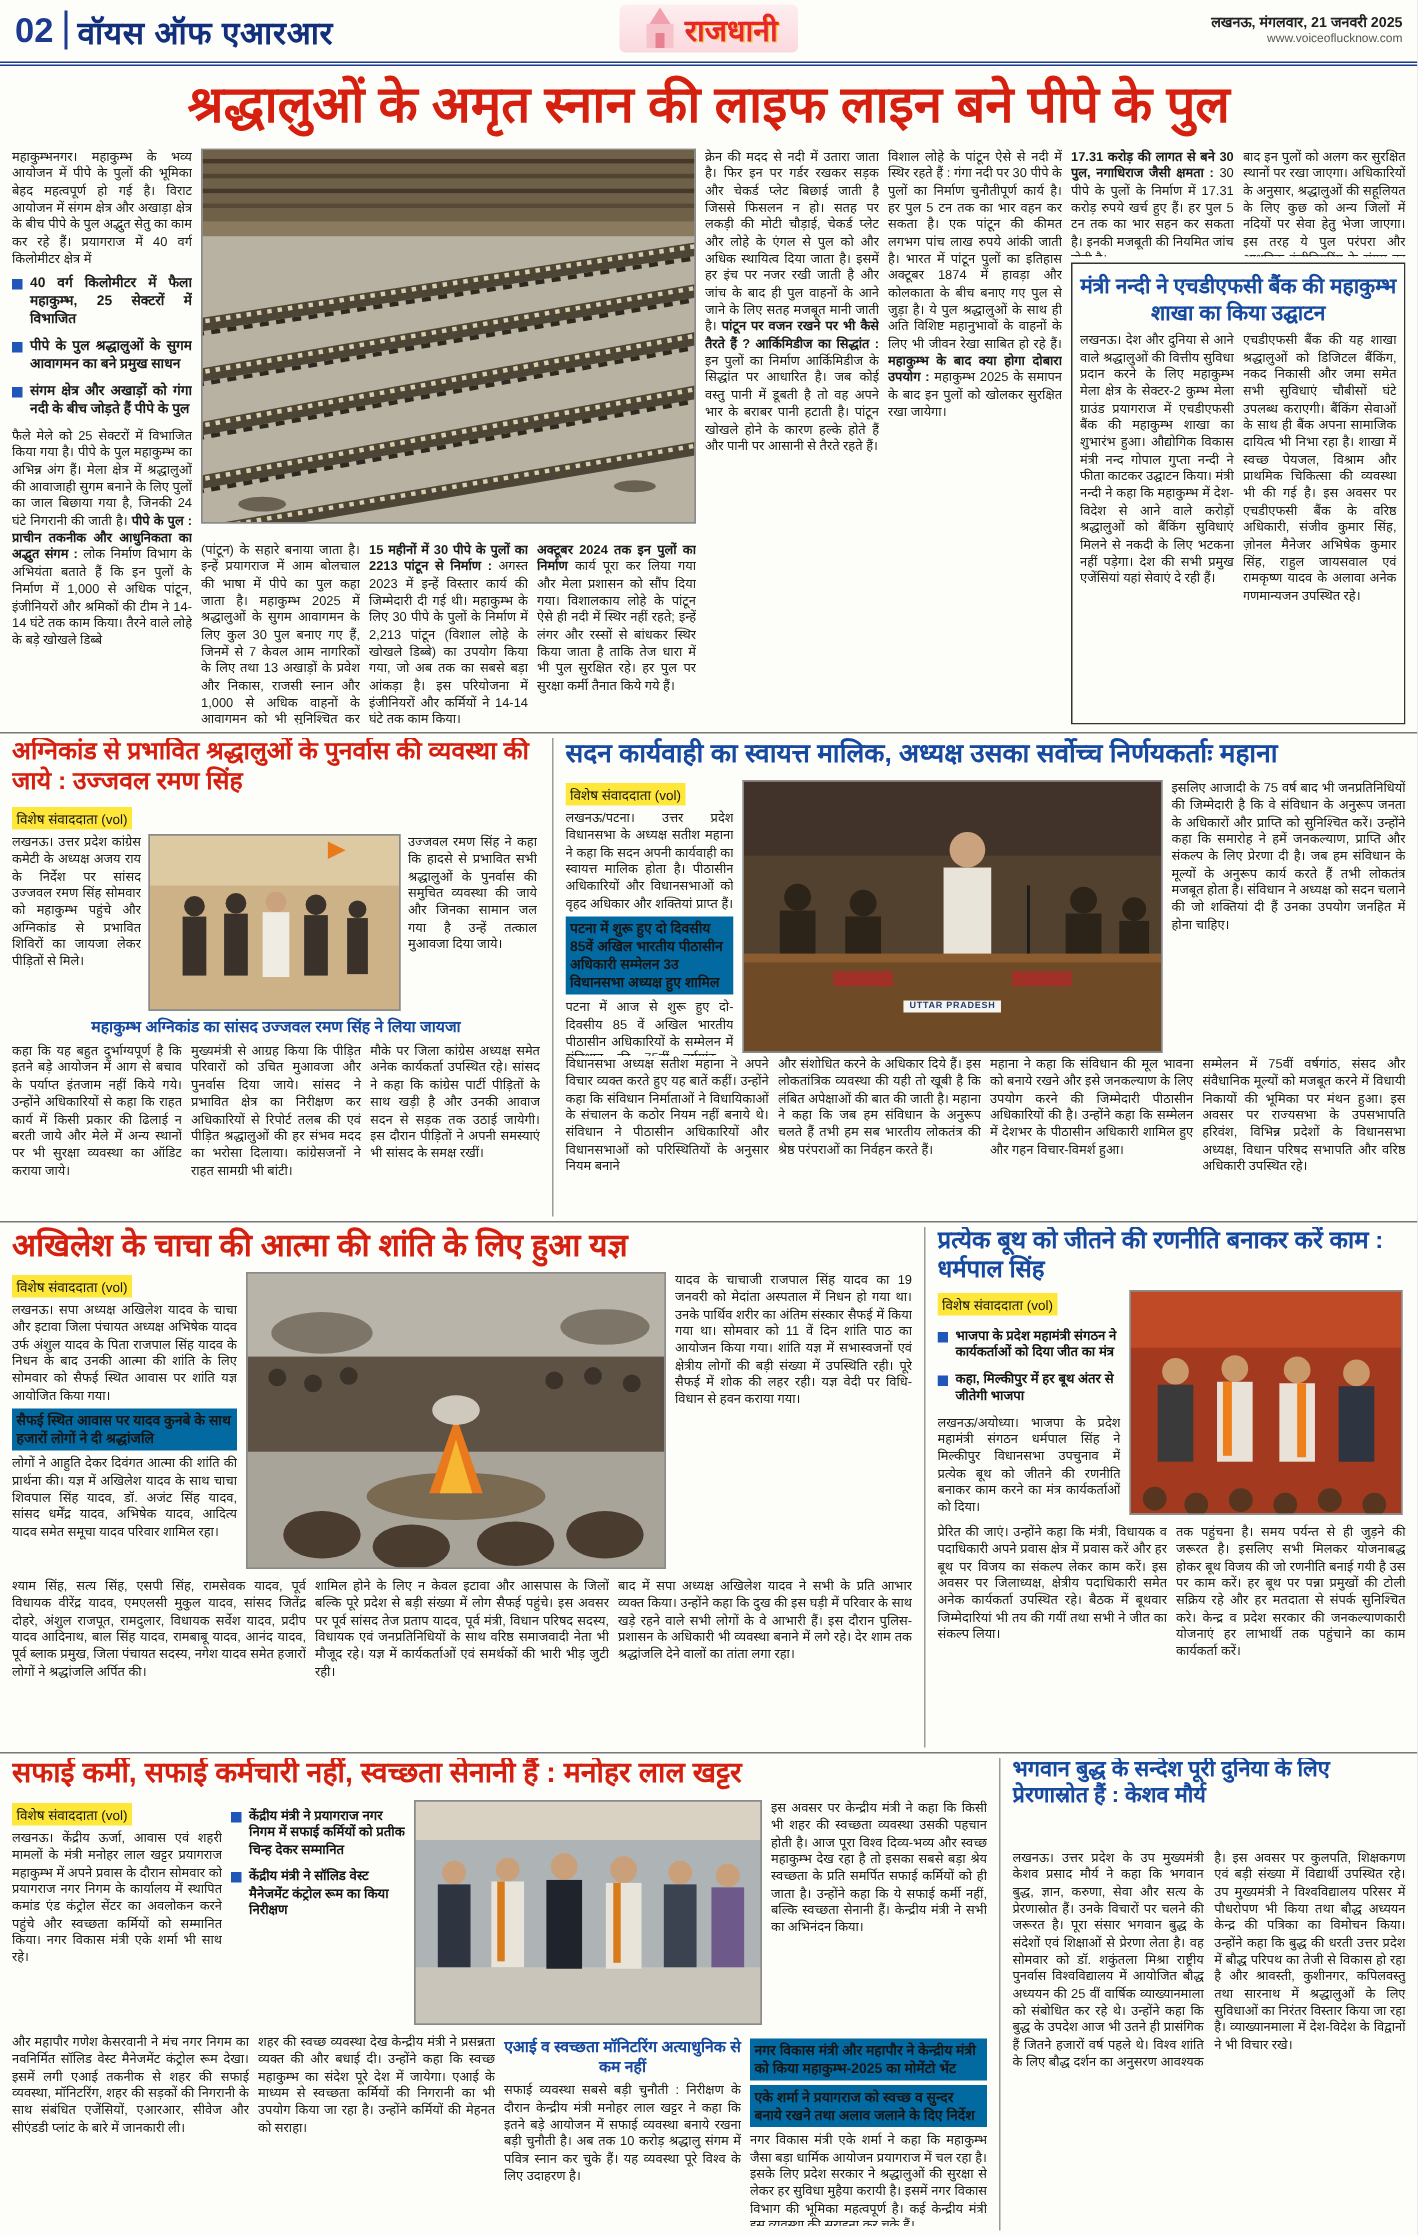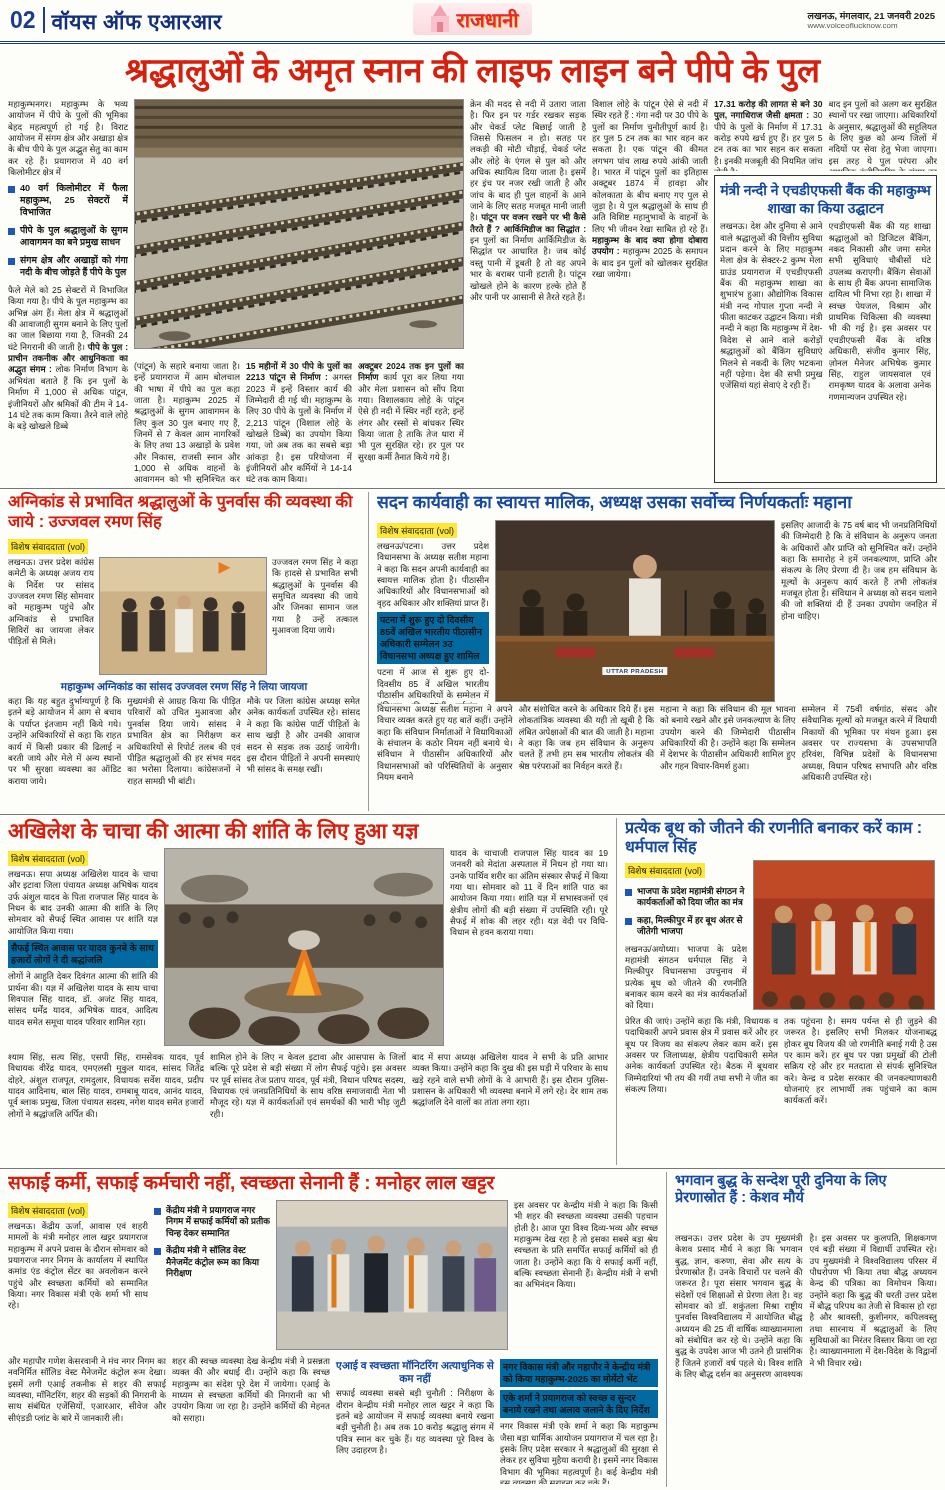--- a/index.html
+++ b/index.html
@@ -9,21 +9,21 @@
   
   .hdr{height:44px;display:flex;align-items:center;justify-content:space-between;
     padding:2px 10px;border-bottom:3px double #1c3a8e;position:relative}
   .hdr-left{display:flex;align-items:flex-start;gap:7px}
   .pageno{font-size:23px;font-weight:bold;color:#1c3a8e}
   .hsep{width:2px;height:26px;background:#1c3a8e}
   .masthead{font-size:21px;font-weight:bold;color:#122f7c;letter-spacing:.5px}
   .logo{position:absolute;left:50%;top:3px;transform:translateX(-50%);display:flex;align-items:center;gap:4px;
     background:linear-gradient(#fdeef0,#fbd9de);padding:1px 14px;border-radius:4px}
   .logo-text{font-size:20px;font-weight:bold;color:#e8262d;text-shadow:1px 1px 0 #f7c948}
-  .hdr-right{text-align:left;line-height:1.25}
+  .hdr-right{text-align:right;line-height:1.25}
   .dateline{font-size:9.5px;font-weight:bold;color:#222}
   .website{font-size:8px;color:#555}
   
   .body-text{font-size:8.6px;line-height:1.32;text-align:justify;color:#1b1b1b;overflow:hidden}
   b[data-bind]::after{content:" "}
   .h-red{color:#d6200f}
   .h-blue{color:#1649a0}
   h1,h2{font-weight:bold;line-height:1.2}
   .byline{display:inline-block;background:#ffe73a;font-weight:normal;font-size:9px;padding:1px 3px;margin:2px 0 3px}
   .subhead-y{background:#0369a1;font-weight:bold;font-size:9.3px;line-height:1.3;padding:2px 3px;margin:3px 0}

